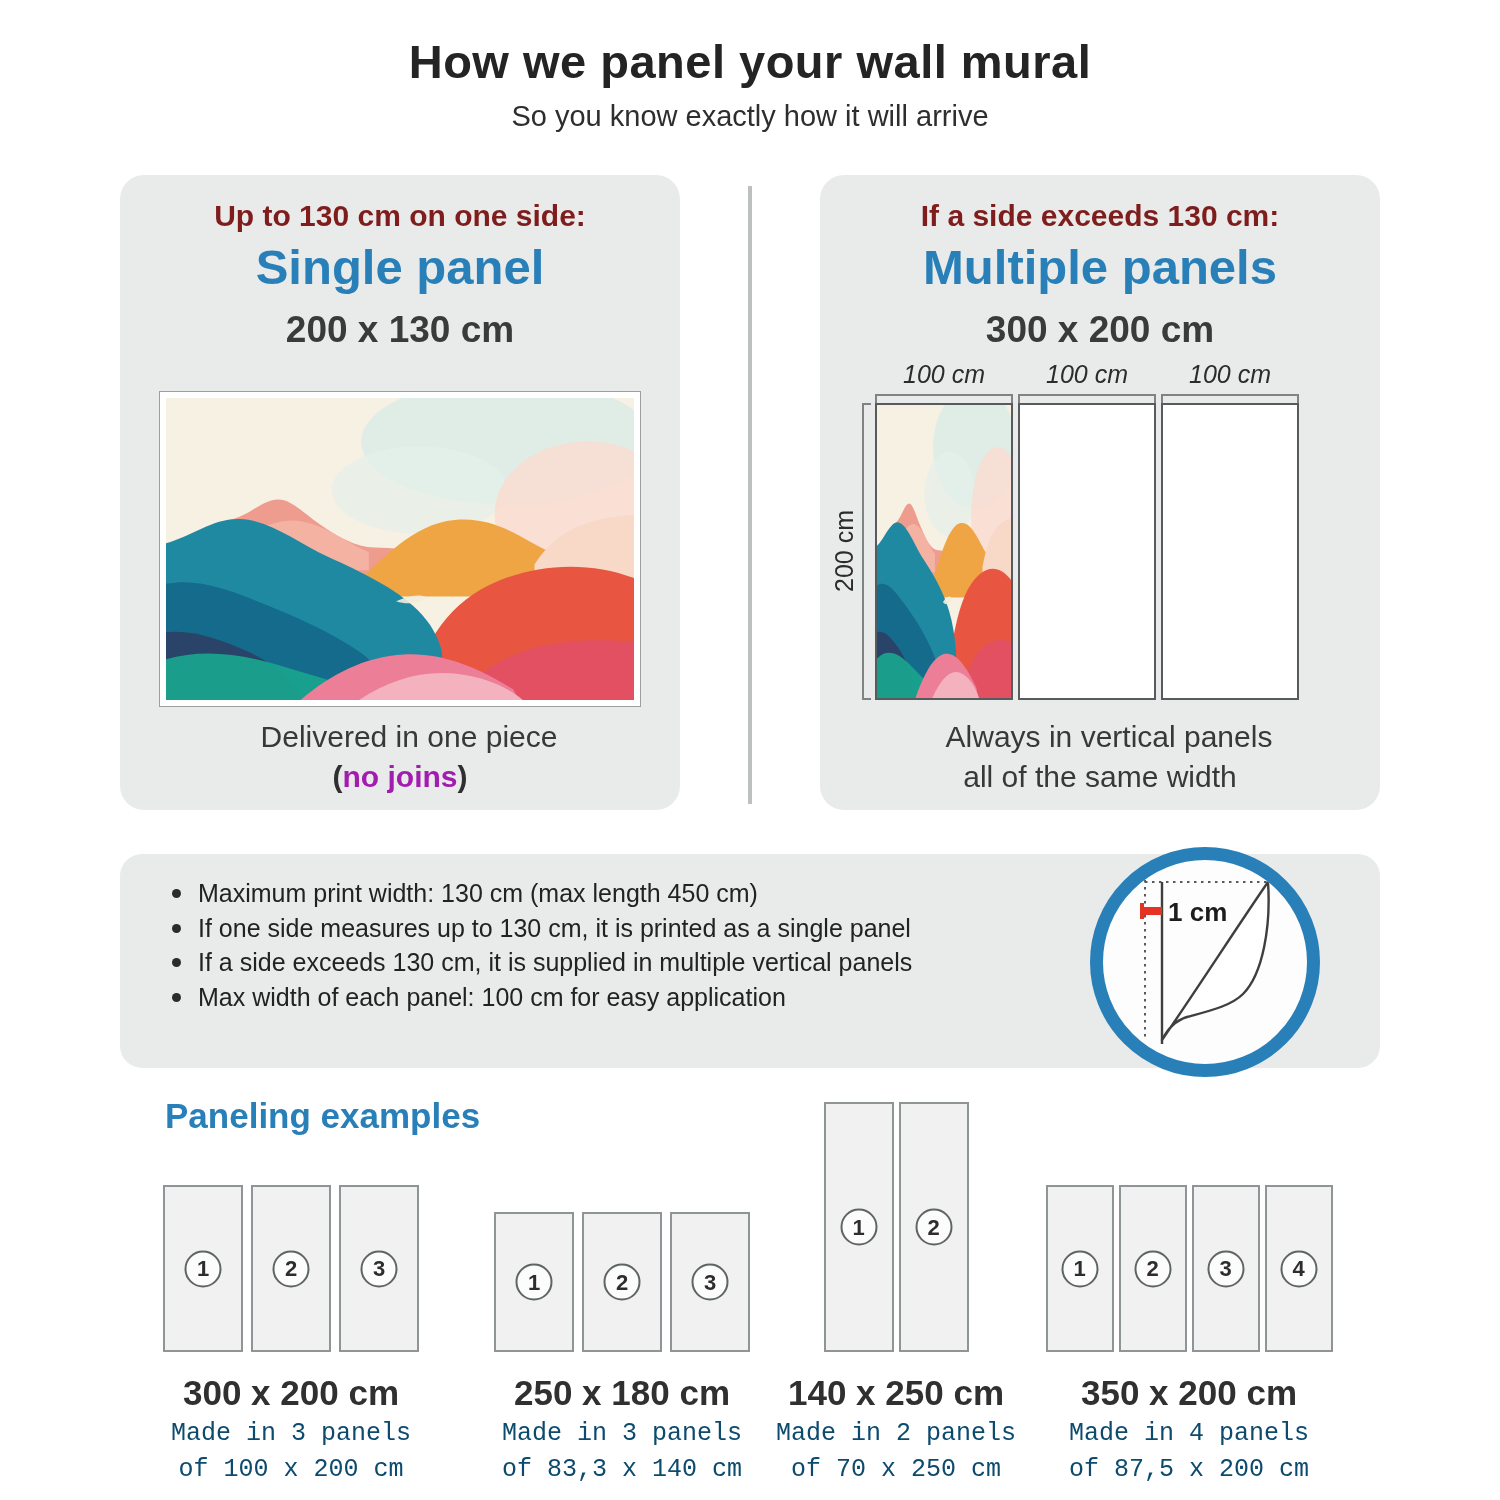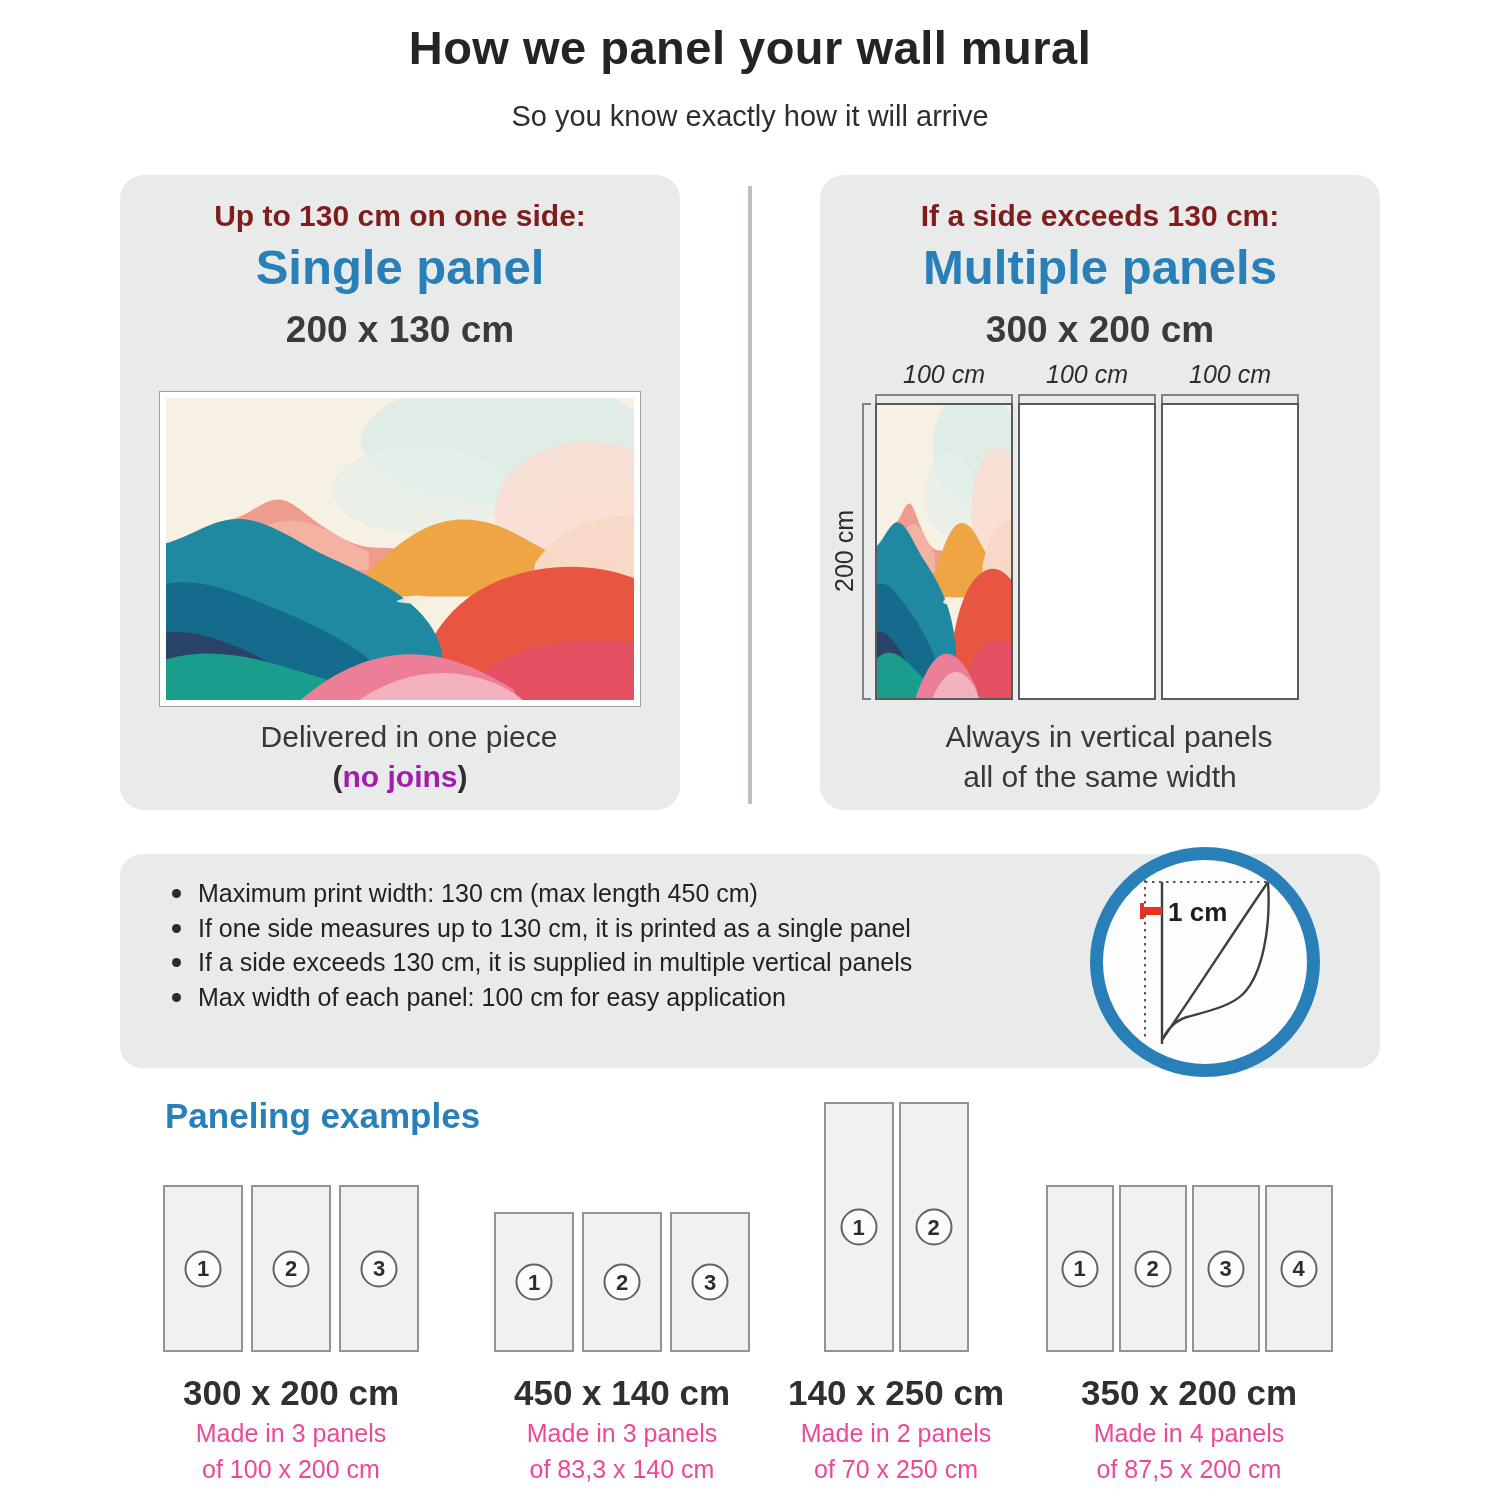--- a/index.html
+++ b/index.html
@@ -9,21 +9,21 @@
     position:relative;
     background:#ffffff;
     font-family:"Liberation Sans", sans-serif;
     color:#262626;
     overflow:hidden;
   }
   .abs { position:absolute; }
 
   
   .page-title {
-    left:0; right:0; top:20px; text-align:center;
+    left:0; right:0; top:34px; text-align:center;
     font-size:47px; font-weight:bold; color:#242424; letter-spacing:0.5px;
   }
   .page-subtitle {
     left:0; right:0; top:100px; text-align:center;
     font-size:29px; color:#2e2e2e;
   }
 
   
   .card {
     top:175px; width:560px; height:635px;
@@ -141,21 +141,21 @@
     position:absolute; top:50%; left:50%; transform:translate(-50%,-50%);
     width:37px; height:37px; border-radius:50%;
     border:2px solid #5f6466; background:#fcfcfc;
     display:flex; align-items:center; justify-content:center;
     font-size:22px; font-weight:bold; color:#2d2d2d;
   }
   .ex-size {
     margin-top:21px; font-size:35px; font-weight:bold; color:#303030; white-space:nowrap;
   }
   .ex-line {
-    margin-top:7px; font-size:25px; color:#ec4899; line-height:27px; white-space:nowrap;
+    margin-top:7px; font-size:25px; color:#0c4a6e; line-height:27px; white-space:nowrap;font-family:Liberation Mono, monospace;
   }
   .ex-line + .ex-line { margin-top:9px; }
 
   #ex1 { left:131px;  top:1185px; }
   #ex2 { left:462px;  top:1212px; }
   #ex3 { left:736px;  top:1102px; }
   #ex4 { left:1029px; top:1185px; }
   #ex1 .ex-strip, #ex2 .ex-strip { gap:8px; }
   #ex3 .ex-strip, #ex4 .ex-strip { gap:5px; }
   #ex1 .ex-panel { width:80px; height:167px; }
@@ -293,21 +293,21 @@
     <div class="ex-panel">
         <div class="ex-num">1</div>
       </div>
     <div class="ex-panel">
         <div class="ex-num">2</div>
       </div>
     <div class="ex-panel">
         <div class="ex-num">3</div>
       </div>
   </div>
-  <div class="ex-size">450 x 140 cm</div>
+  <div class="ex-size">250 x 180 cm</div>
   <div class="ex-line">Made in 3 panels</div>
   <div class="ex-line">of 83,3 x 140 cm</div>
 </div>
 
 <div class="abs example" id="ex3">
   <div class="ex-strip">
     <div class="ex-panel">
         <div class="ex-num">1</div>
       </div>
     <div class="ex-panel">

